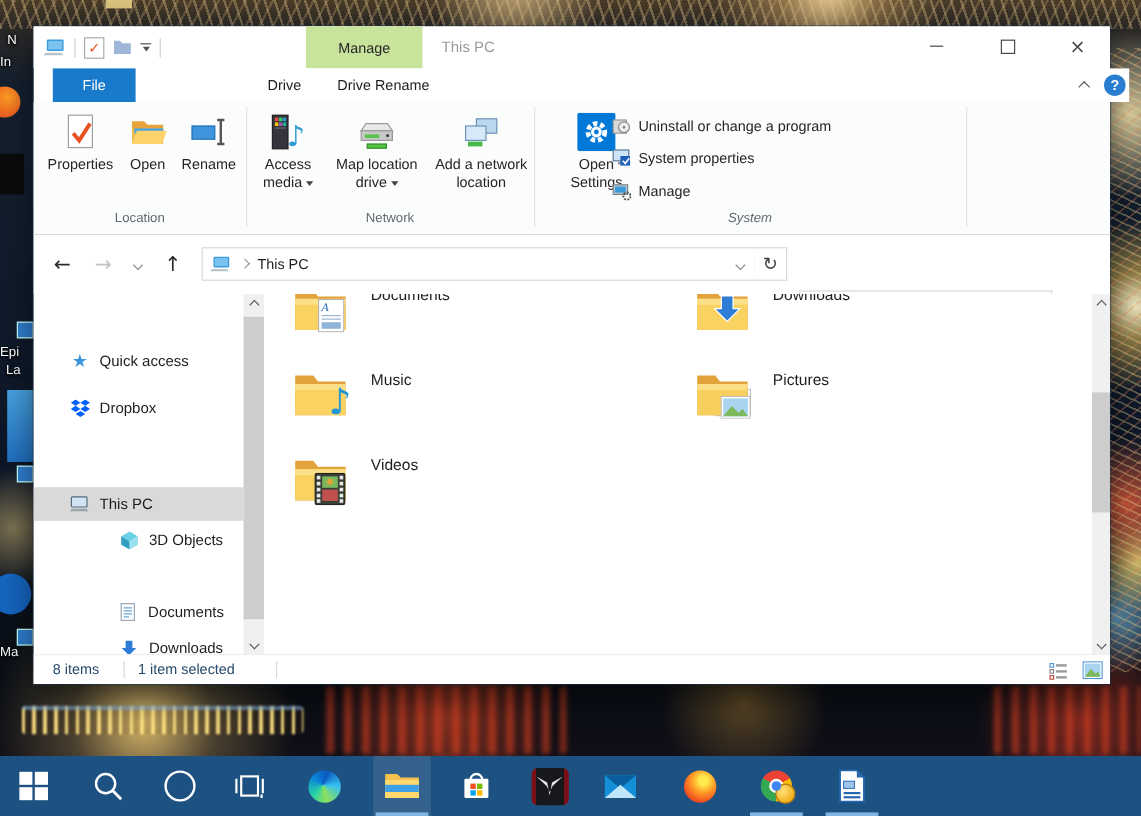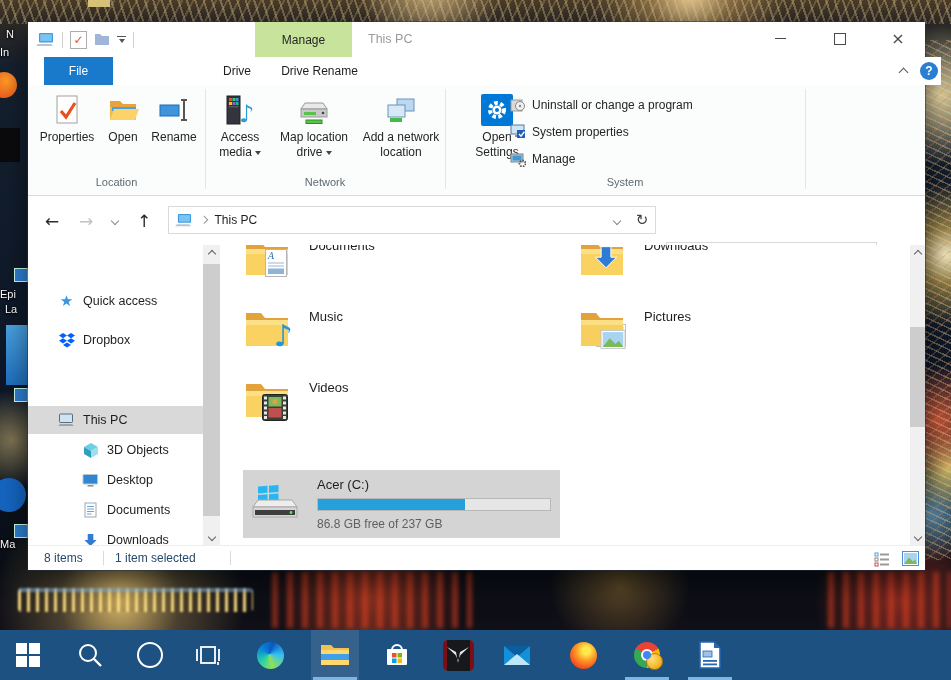--- a/index.html
+++ b/index.html
@@ -86,21 +86,21 @@
     display:flex;align-items:center;padding-left:6px;box-sizing:border-box;}
   .refreshbox{position:absolute;left:601px;top:10px;width:27px;height:28px;border:1px solid #d9d9d9;border-left:none;background:#fff;
     display:flex;align-items:center;justify-content:center;font-family:"DejaVu Sans",sans-serif;font-size:15px;color:#444;box-sizing:border-box;}
   .searchbox{position:absolute;left:638px;top:10px;width:211px;height:28px;border:1px solid #d9d9d9;background:#fff;
     display:flex;align-items:center;padding:0 8px;box-sizing:border-box;margin-top:36px;}
   .searchbox input{border:none;outline:none;flex:1;font:12.5px "Liberation Sans",sans-serif;color:#555;background:transparent;}
   
   .body{position:absolute;left:0;top:223px;width:100%;height:300px;overflow:hidden;}
   .sidebar{position:absolute;left:0;top:0;width:175px;height:300px;background:#fff;}
   .srow{position:absolute;left:0;width:175px;height:28px;display:flex;align-items:center;gap:8px;font-size:12.5px;box-sizing:border-box;}
-  .srow.lvl1{padding-left:30px;} .srow.lvl2{padding-left:54px;}
+  .srow.lvl1{padding-left:30px;} .srow.lvl2{padding-left:54px;justify-content:center;}
   .srow.selected{background:#d9d9d9;}
   .sico{width:17px;height:17px;flex:0 0 auto;display:flex;align-items:center;justify-content:center;}
   .scrollbar{position:absolute;background:#f0f0f0;}
   .sb-arrow{position:absolute;left:0;width:17px;height:17px;display:flex;align-items:center;justify-content:center;}
   .sb-arrow .chev{width:5px;height:5px;border-color:#606060;}
   .sb-thumb{position:absolute;left:0;width:17px;background:#cdcdcd;}
   .content{position:absolute;left:192px;top:0;width:690px;height:300px;background:#fff;overflow:hidden;}
   .tile{position:absolute;display:flex;gap:18px;}
   .ficon{width:48px;height:48px;position:relative;flex:0 0 auto;}
   .flabel{margin-top:6px;font-size:13px;}
@@ -324,21 +324,21 @@
       </div>
       <div class="sbtn" style="top:62px;">
         <svg width="16" height="16" viewBox="0 0 16 16">
           <rect x="1" y="3" width="12" height="8" fill="#b9c6cf" stroke="#7a868e"></rect>
           <rect x="2.5" y="4.5" width="9" height="5" fill="#3c9ad9"></rect>
           <circle cx="12.5" cy="12.5" r="3" fill="none" stroke="#555" stroke-width="1.8" stroke-dasharray="1.6 1.1"></circle>
         </svg>
         <span>Manage</span>
       </div>
       <div class="rsep" style="left:777px;"></div>
-      <div class="rlabel" style="left:417px;width:360px;">System</div>
+      <div class="rlabel" style="left:417px;width:360px;font-style:italic;">System</div>
     </div>
 
     <div class="navbar">
       <div class="nav-glyph" style="left:10px;width:28px;color:#2b2b2b;">←</div>
       <div class="nav-glyph" style="left:44px;width:28px;color:#c3c3c3;">→</div>
       <div class="nav-glyph" style="left:76px;width:22px;">
           <span class="chev down" style="width:5px;height:5px;border-color:#8a8a8a;"></span>
         </div>
       <div class="nav-glyph" style="left:102px;width:28px;color:#2b2b2b;">↑</div>
       <div class="addressbox">
@@ -387,29 +387,20 @@
         </div>
         <div class="srow lvl2" style="top:191px;">
           <span class="sico">
             <svg width="16" height="17" viewBox="0 0 16 17">
               <path d="M8 1 L15 5 L8 9 L1 5 Z" fill="#6ad0e3"></path>
               <path d="M1 5 L8 9 L8 16 L1 12 Z" fill="#2e9fc0"></path>
               <path d="M15 5 L8 9 L8 16 L15 12 Z" fill="#9be0ef"></path>
             </svg>
           </span>
           <span>3D Objects</span>
-        </div>
-        <div class="srow lvl2" style="top:221px;">
-          <span class="sico">
-            <svg width="17" height="15" viewBox="0 0 17 15">
-              <rect x="1" y="1.5" width="14.5" height="9.5" rx="0.8" fill="#2f86d3" stroke="#b9c4cc"></rect>
-              <rect x="5.5" y="12" width="6" height="1.6" fill="#8a959e"></rect>
-            </svg>
-          </span>
-          <span>Desktop</span>
         </div>
         <div class="srow lvl2" style="top:251px;">
           <span class="sico">
             <svg width="13" height="16" viewBox="0 0 13 16">
               <rect x="1" y="1" width="11" height="14" fill="#fff" stroke="#9aa7b5"></rect>
               <path d="M3 4.5 h7 M3 7 h7 M3 9.5 h7 M3 12 h4.5" stroke="#6aa4d8" stroke-width="1"></path>
             </svg>
           </span>
           <span>Documents</span>
         </div>
@@ -517,39 +508,20 @@
             <svg class="ov" style="right:0;bottom:2px;" width="26" height="19" viewBox="0 0 30 23">
               <rect x="0.5" y="0.5" width="29" height="22" fill="#fff" stroke="#c0c0c0"></rect>
               <rect x="2.5" y="2.5" width="25" height="18" fill="#a8d4f0"></rect>
               <path d="M2.5 20.5 L11 10 L18 17 L22 13 L27.5 20.5 z" fill="#7cb95c"></path>
             </svg>
           </div>
           <div class="flabel">Pictures</div>
         </div>
 
 
-        <div class="drive-tile">
-          <svg style="position:absolute;left:8px;top:10px;" width="48" height="48" viewBox="0 0 48 48">
-            <g transform="skewY(-4)">
-              <rect x="7" y="7" width="9.5" height="7" fill="#29b6f0"></rect>
-                <rect x="18" y="7" width="9.5" height="7" fill="#29b6f0"></rect>
-              <rect x="7" y="15.5" width="9.5" height="7" fill="#29b6f0"></rect>
-                <rect x="18" y="15.5" width="9.5" height="7" fill="#29b6f0"></rect>
-            </g>
-            <path d="M7 20 h34 l5 7 H2 z" fill="#ededed" stroke="#a8a8a8"></path>
-            <rect x="2" y="27" width="44" height="10" fill="#d6d6d6" stroke="#a8a8a8"></rect>
-            <rect x="4" y="30" width="40" height="5" fill="#3d3d3d"></rect>
-            <circle cx="40" cy="32.5" r="1.4" fill="#5fe85f"></circle>
-          </svg>
-          <div class="drive-name">Acer (C:)</div>
-          <div class="drive-bar">
-            <div class="drive-fill" style="width: 63.4%;"></div>
-          </div>
-          <div class="drive-free">86.8 GB free of 237 GB</div>
-        </div>
       </div>
 
       <div class="scrollbar" style="left:882px;top:0;width:15px;height:300px;">
         <div class="sb-arrow" style="top:0;width:15px;">
             <span class="chev up"></span>
           </div>
         <div class="sb-thumb" style="top:82px;height:100px;width:15px;"></div>
         <div class="sb-arrow" style="top:283px;width:15px;">
             <span class="chev down"></span>
           </div>

